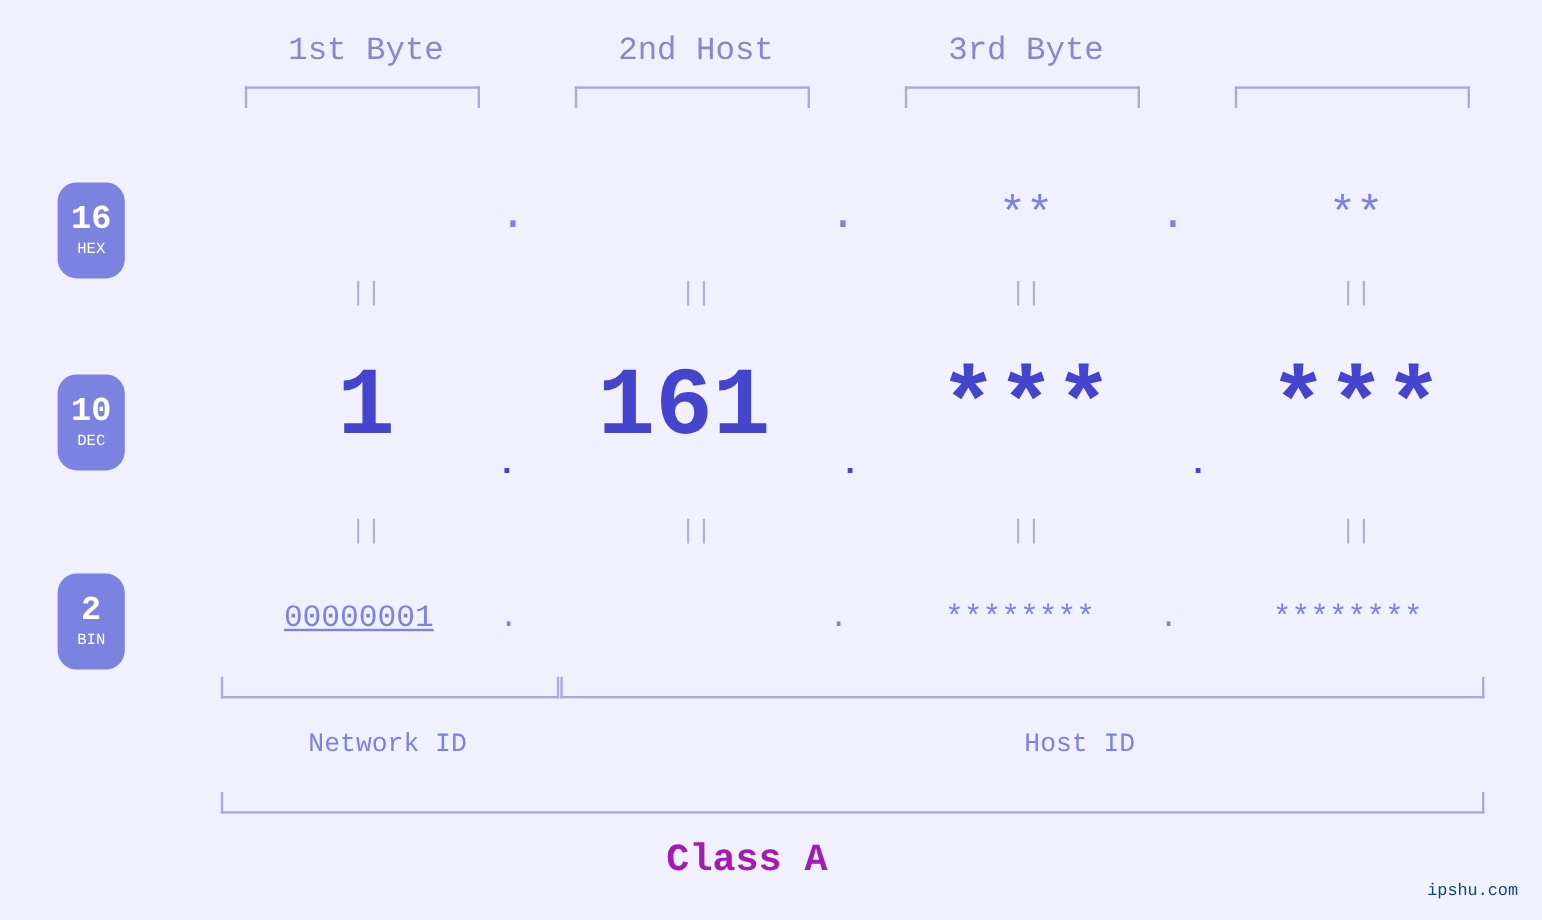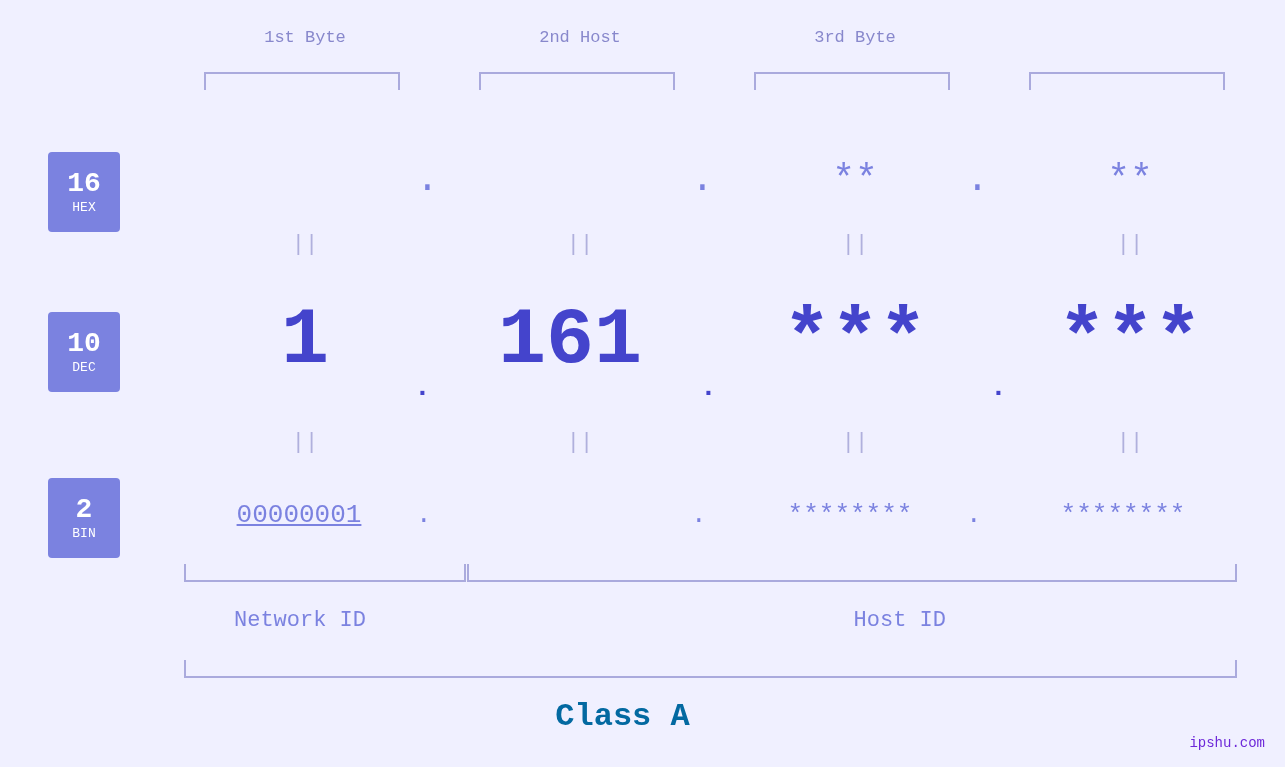--- a/index.html
+++ b/index.html
@@ -16,24 +16,24 @@
     .main-container {
       width: 1285px;
       height: 767px;
       position: relative;
       background: #f0f0ff;
     }
 
     
     .badge {
       position: absolute;
-      width: 72px;
+      width: 56px;
       height: 80px;
       background: #7b82e0;
-      border-radius: 4px;
+      border-radius: 16px;
       display: flex;
       flex-direction: column;
       align-items: center;
       justify-content: center;
       color: white;
       font-family: 'Courier New', Courier, monospace;
     }
 
     .badge-number {
       font-size: 28px;
@@ -49,21 +49,21 @@
 
     #badge-hex { top: 152px; left: 48px; }
     #badge-dec { top: 312px; left: 48px; }
     #badge-bin { top: 478px; left: 48px; }
 
     
     .col-header {
       position: absolute;
       color: #8888cc;
       font-family: 'Courier New', Courier, monospace;
-      font-size: 17px;
+      font-size: 27px;
       top: 28px;
       text-align: center;
     }
 
     #header-1 { left: 200px; width: 210px; }
     #header-2 { left: 475px; width: 210px; }
     #header-3 { left: 750px; width: 210px; }
     #header-4 { left: 1025px; width: 210px; }
 
     
@@ -194,53 +194,53 @@
 
     
     .section-label {
       position: absolute;
       color: #7b82e0;
       font-family: 'Courier New', Courier, monospace;
       font-size: 22px;
       top: 608px;
     }
 
-    #label-network { left: 234px; width: 155px; text-align: left; }
+    #label-network { left: 234px; width: 155px; text-align: right; }
     #label-host { left: 750px; width: 196px; text-align: right; }
 
     
     .bracket-full {
       position: absolute;
       border: 2px solid #aaaadd;
       border-top: none;
       top: 660px;
       left: 184px;
       width: 1053px;
       height: 18px;
     }
 
     
     .class-label {
       position: absolute;
-      color: #0369a1;
+      color: #a21caf;
       font-family: 'Courier New', Courier, monospace;
       font-size: 32px;
       font-weight: bold;
       top: 698px;
       left: 0;
       width: 1245px;
       text-align: center;
     }
 
     
     .watermark {
       position: absolute;
       bottom: 16px;
       right: 20px;
-      color: #6d28d9;
+      color: #0c4a6e;
       font-size: 14px;
       font-family: 'Courier New', Courier, monospace;
     }
   </style>
 </head>
 <body>
 
 <div class="main-container">
 
   <div class="badge" id="badge-hex">

